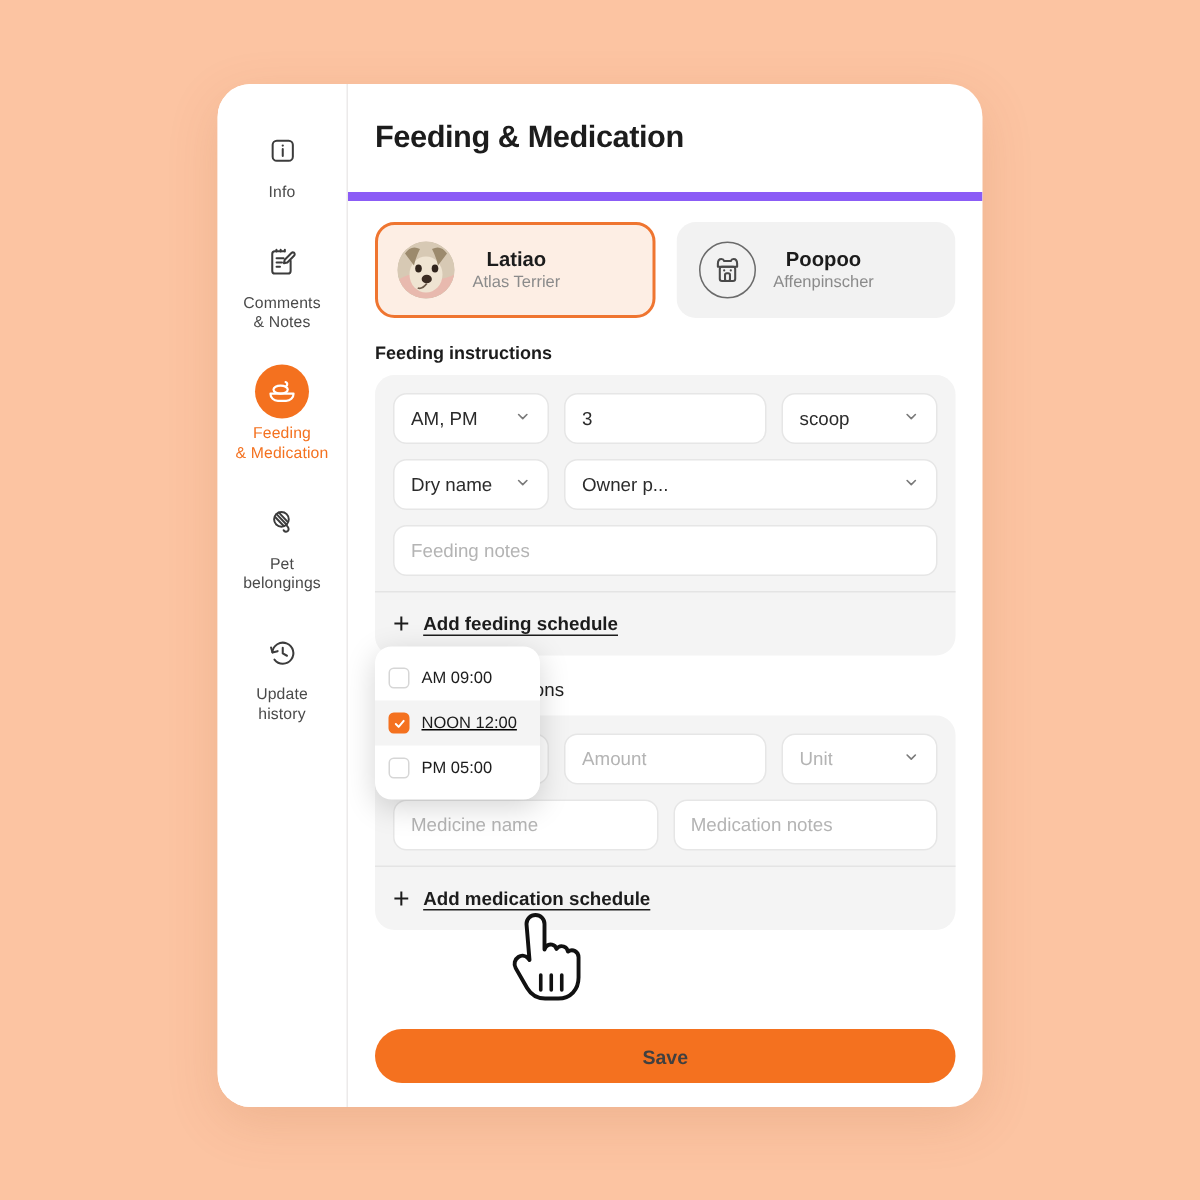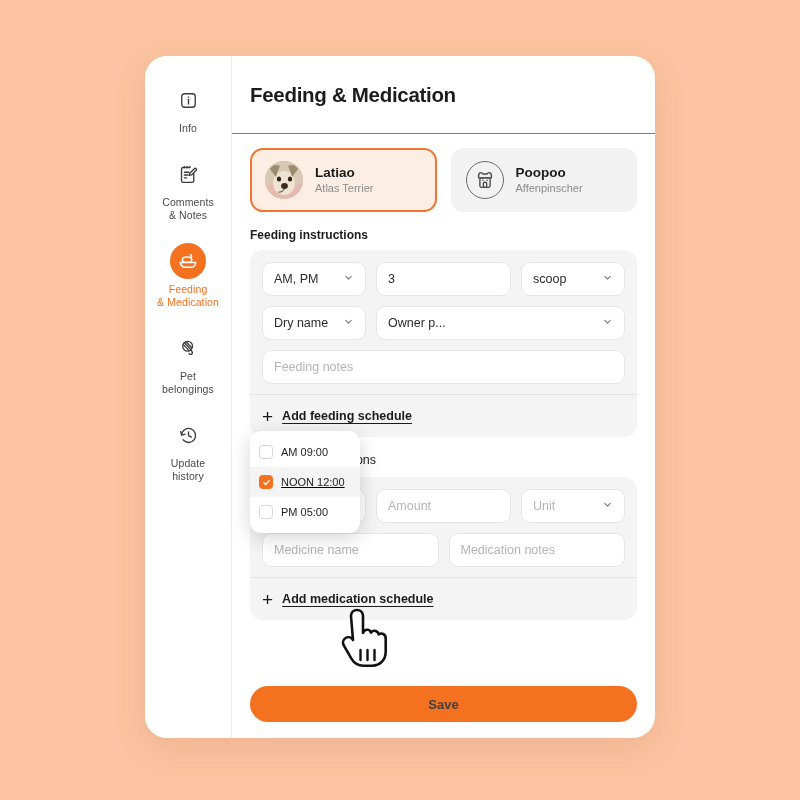--- a/index.html
+++ b/index.html
@@ -85,21 +85,21 @@
     min-width: 0;
     position: relative;
   }
 
   .main-header {
     height: 78px;
     flex: 0 0 78px;
     display: flex;
     align-items: center;
     padding: 0 18px;
-    border-bottom: 1px solid #8b5cf6;
+    border-bottom: 6px solid #8b5cf6;
   }
 
   .page-title {
     font-size: 20.5px;
     font-weight: bold;
     color: #1c1c1c;
     letter-spacing: -0.3px;
   }
 
   .main-body {
@@ -120,20 +120,21 @@
     flex: 1;
     height: 64px;
     border-radius: 13px;
     display: flex;
     align-items: center;
     padding: 0 13px;
     gap: 12px;
     cursor: pointer;
     background: #f2f2f2;
     border: 2px solid transparent;
+    text-align: center;
   }
 
   .pet-card.selected {
     background: #fdeee4;
     border-color: #ef7530;
   }
 
   .pet-avatar {
     width: 38px;
     height: 38px;

